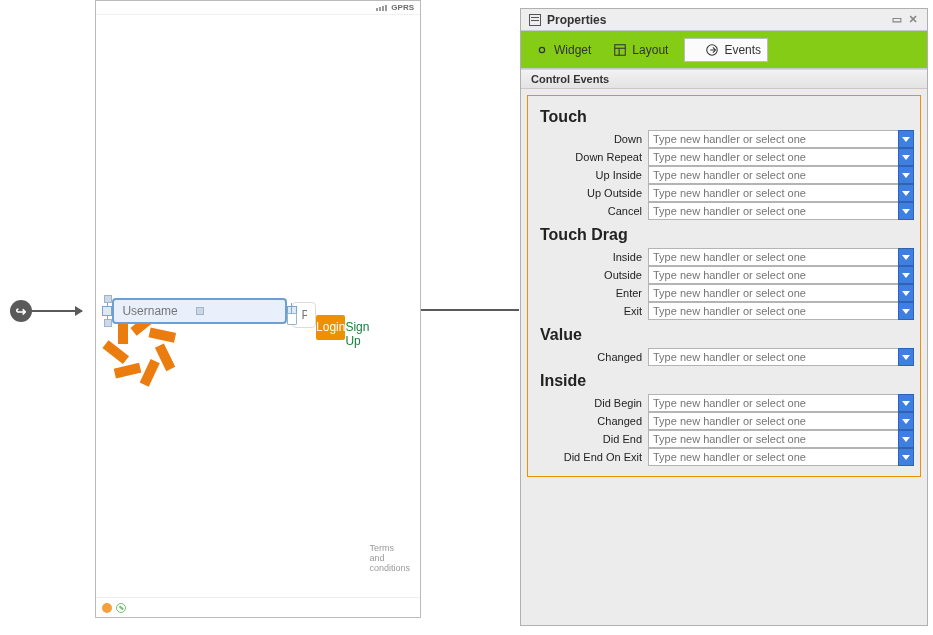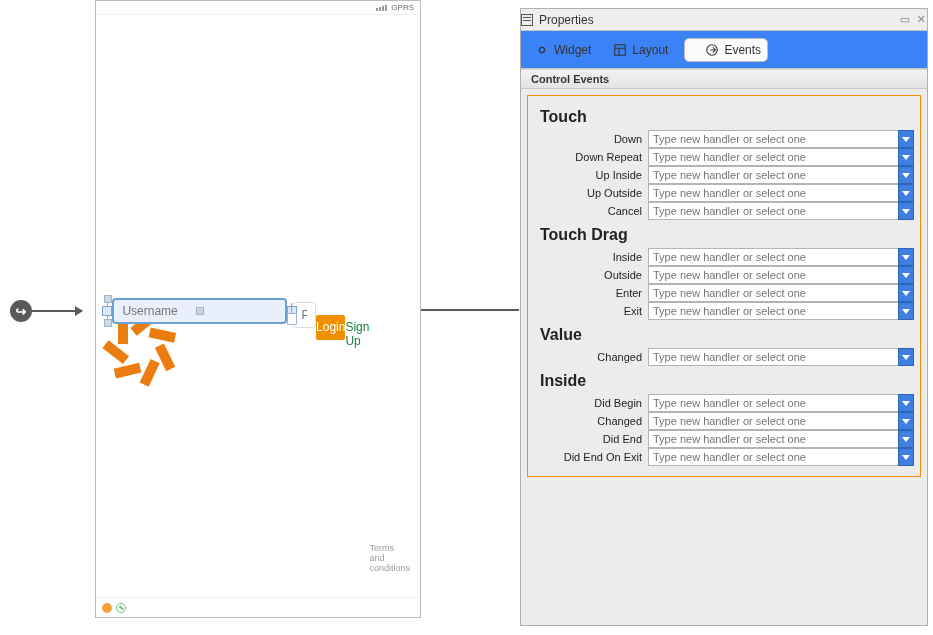--- a/index.html
+++ b/index.html
@@ -53,20 +53,21 @@
   .statusbar {
     height: 14px;
     display: flex;
     justify-content: flex-end;
     align-items: center;
     gap: 4px;
     padding: 0 6px;
     border-bottom: 1px solid #f0f0f0;
     font-size: 8px;
     color: #6b6b6b;
+    font-weight: bold;
   }
   .signal-bars {
     display: inline-flex; align-items: flex-end; gap: 1px;
   }
   .signal-bars span {
     width: 2px; background: #9a9a9a;
   }
   .signal-bars span:nth-child(1){height:3px;}
   .signal-bars span:nth-child(2){height:4px;}
   .signal-bars span:nth-child(3){height:5px;}
@@ -190,33 +191,33 @@
   .panel {
     position:absolute; left:520px; top:8px;
     width:408px; height:618px;
     border:1px solid #b0b0b0;
     background:#f5f5f5;
     display:flex; flex-direction:column;
   }
   .panel-titlebar {
     height:22px; background:#eeeeee;
     border-bottom:1px solid #c8c8c8;
-    display:flex; align-items:center; padding:0 0; gap:6px;
-    font-size:12px; font-weight:400; color:#333;
+    display:flex; align-items:center; padding:0 8px; gap:6px;
+    font-size:12px; font-weight:700; color:#333;
   }
   .win-icons { margin-left:auto; display:flex; gap:4px; color:#888;}
   .win-icons span{width:12px;height:12px;display:inline-flex;align-items:center;justify-content:center;font-size:11px;cursor:pointer;}
 
   .tabs {
     height:38px; display:flex; align-items:center; gap:10px;
-    padding: 0 8px; background:#3b82f6; border-bottom:1px solid #c8c8c8;
+    padding: 0 8px; background:#84cc16; border-bottom:1px solid #c8c8c8;
   }
   .tab { display:flex; align-items:center; gap:5px; font-size:12px; color:#333; padding:4px 6px; cursor:pointer;}
   .tab svg{width:14px;height:14px;}
-  .tab.active { border:1px solid #bdbdbd; border-radius:5px; background:#fbfbfb;padding-left:20px;}
+  .tab.active { border:1px solid #bdbdbd; border-radius:0; background:#fbfbfb;padding-left:20px;}
 
   .section-bar {
     height:20px; background:linear-gradient(#f2f2f2,#e3e3e3);
     border-top:1px solid #d6d6d6; border-bottom:1px solid #c8c8c8;
     font-size:11px; font-weight:700; color:#333;
     display:flex; align-items:center; padding:0 10px;
   }
 
   .events-body {
     flex:1; overflow:auto;

